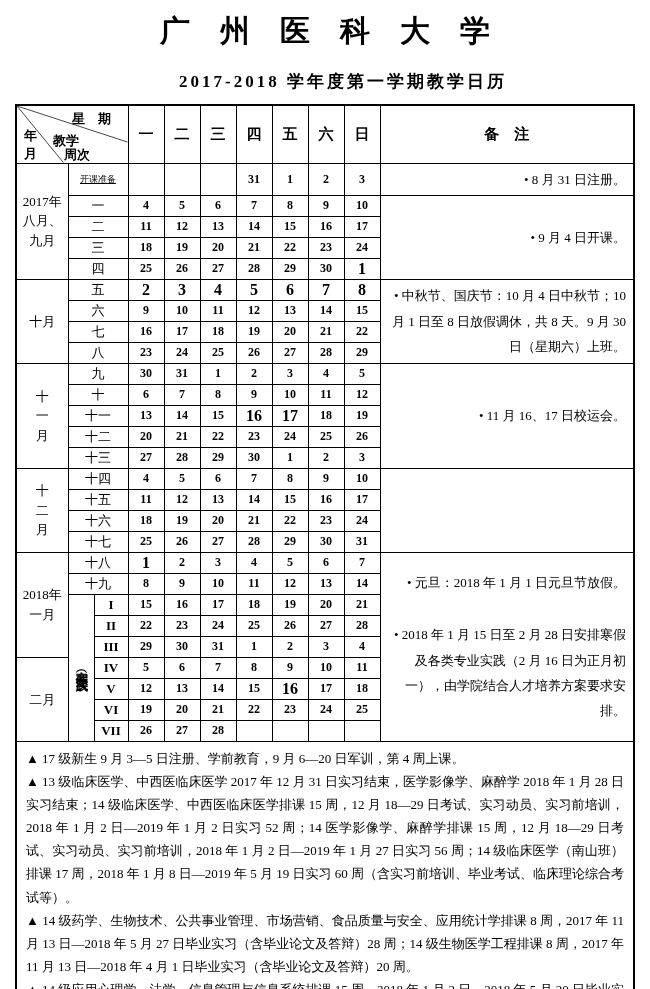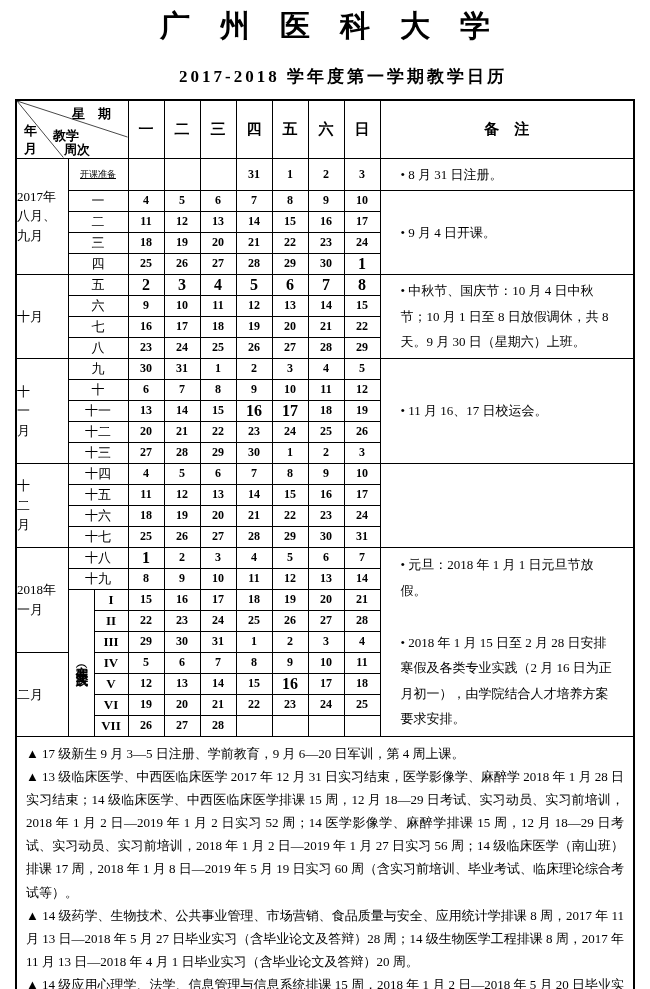--- a/index.html
+++ b/index.html
@@ -2,23 +2,22 @@
 <html><head>
 <meta charset="utf-8">
 <style>
   html,body{margin:0;padding:0;background:#fff;}
   body{
     width:650px;height:989px;overflow:hidden;color:#000;
     font-family:"Liberation Serif","DejaVu Serif",serif;
   }
   .page{position:relative;width:650px;height:989px;}
   .title{
-    text-align:center;font-size:30px;font-weight:bold;
+    padding-top:13px;text-align:center;font-size:30px;font-weight:bold;
     line-height:1.2;
-    margin-top:8px;
   }
   .subtitle{
     margin-top:21px;text-align:center;font-size:17px;font-weight:bold;
     letter-spacing:3px;
     margin-left:36px;
   }
   table.cal{
     width:620px;margin:11px auto 0;border-collapse:collapse;table-layout:fixed;
     border:2px solid #000;
   }
@@ -30,34 +29,34 @@
   th.corner{position:relative;padding:0;}
   th.corner svg{position:absolute;left:0;top:0;width:100%;height:100%;display:block;}
   th.corner .lbl{position:absolute;font-size:13px;font-weight:bold;white-space:nowrap;}
   .lbl-week{left:55px;top:4px;}
   .lbl-year{left:7px;top:21px;}
   .lbl-teach{left:36px;top:26px;}
   .lbl-month{left:7px;top:39px;}
   .lbl-weeknum{left:47px;top:40px;}
   
   tbody.grid tr{height:21px;}
-  td.month-cell{font-size:13px;line-height:1.5;}
+  td.month-cell{font-size:13px;text-align:center;line-height:1.5;}
   td.week-cell{font-size:13px;text-align:center;}
   td.week-cell.small{font-size:9px;text-decoration:underline;}
   td.week-cell.roman{font-weight:bold;font-size:13px;}
   td.winter-cell{text-align:center;vertical-align:middle;}
   .vtext{
     display:inline-block;writing-mode:vertical-rl;font-weight:bold;
     font-size:12.5px;letter-spacing:2px;line-height:1.1;
   }
   td.date-cell{font-weight:bold;font-size:12px;text-align:center;}
   td.date-cell.big{font-size:16px;}
   td.remark-cell{
-    text-align:left;vertical-align:middle;font-size:13px;line-height:1.95;
-    padding:3px 20px;
+    text-align:right;vertical-align:middle;font-size:13px;line-height:1.95;
+    padding:3px 7px;
   }
   .remark-item + .remark-item{margin-top:27px;}
   
   tr.foot{height:263px;}
   td.footer-cell{
     vertical-align:top;text-align:justify;font-size:13px;line-height:1.78;
     padding:5px 9px 0 9px;
   }
   td.footer-cell p{margin:0;}
 </style>

